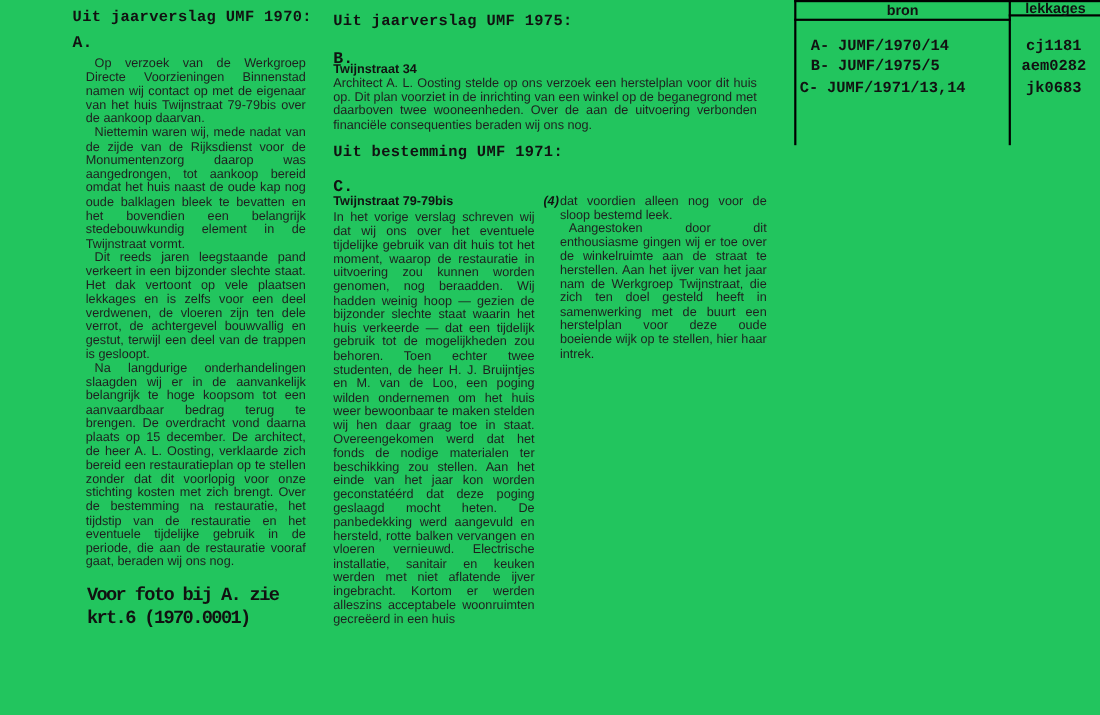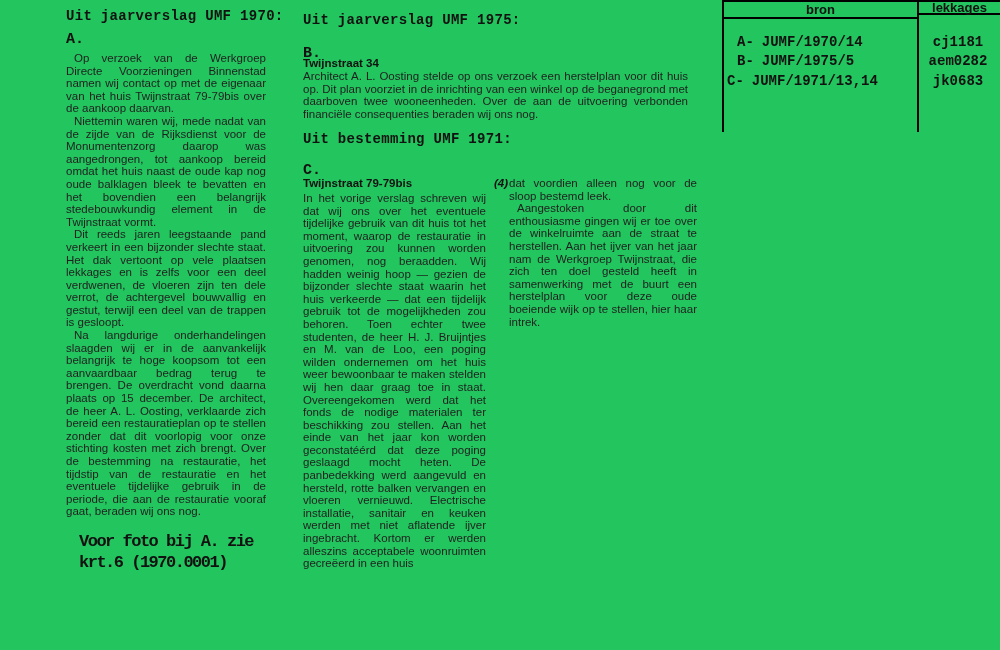--- a/index.html
+++ b/index.html
@@ -21,21 +21,21 @@
     line-height: 12.6px;
     text-align: justify;
     color: #1f1f1f;
   }
   .bodytext p { text-indent: 8px; }
   .bodytext p.flush { text-indent: 0; }
   .subhead { font-size: 11.5px; font-weight: 700; color: #111; line-height: 13px; }
 
   
   .col-a { position: absolute; left: 66px; top: 8px; width: 232px; }
-  .col-a .bodytext { width: 200px; margin-top: 4px; }
+  .col-a .bodytext { margin-left: 12px; width: 200px; margin-top: 4px; }
   .photo-note { margin-left: 13px; margin-top: 13px; font-size: 17px; letter-spacing: -1.5px; line-height: 21px; white-space: nowrap; }
 
   
   .mid { position: absolute; left: 303px; top: 0; width: 400px; height: 650px; }
   .h-b { position: absolute; left: 0; top: 12px; }
   .lbl-b { position: absolute; left: 0; top: 38px; }
   .sub-b { position: absolute; left: 0; top: 57px; }
   .par-b { position: absolute; left: 0; top: 70px; width: 385px; }
   .h-c { position: absolute; left: 0; top: 131px; }
   .lbl-c { position: absolute; left: 0; top: 155px; }

